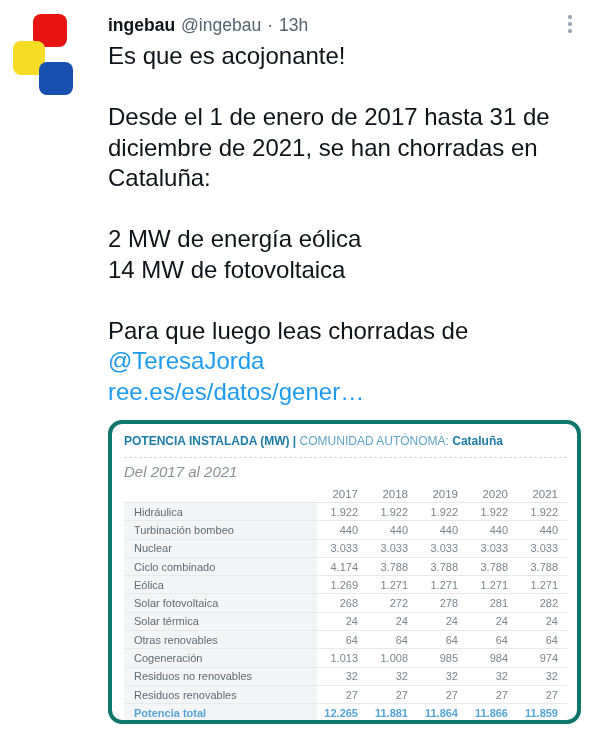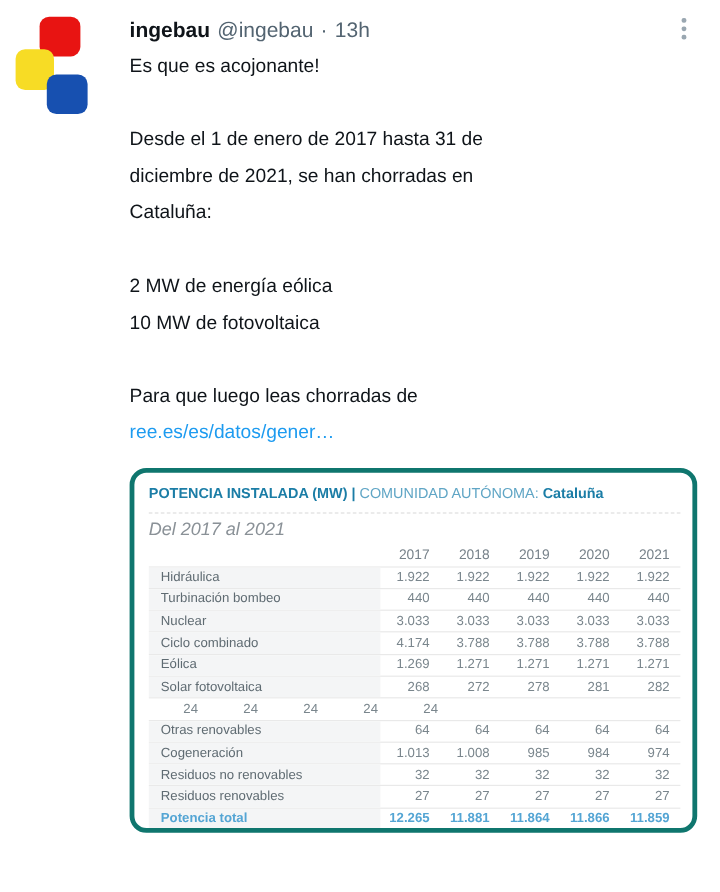--- a/index.html
+++ b/index.html
@@ -25,21 +25,21 @@
   .head-row { height: 31px; display: flex; align-items: center; font-size: 17.5px; }
   .disp-name { font-weight: 700; color: #0f1419; cursor: pointer; }
   .meta { color: #536471; margin-left: 6px; white-space: pre; }
   .more-btn { position: absolute; right: 22px; top: 12px; width: 16px; height: 24px;
               display: flex; flex-direction: column; align-items: center; justify-content: center;
               gap: 3.5px; cursor: pointer; }
   .more-btn i { width: 3.5px; height: 3.5px; border-radius: 50%; background: #9aa7b1; }
 
   
   .body-text { margin-top: 0; }
-  .bline { height: 30.5px; line-height: 30.5px; font-size: 16px; white-space: pre; color: #0f1419; }
+  .bline { height: 30.5px; line-height: 30.5px; font-size: 24px; white-space: pre; color: #0f1419; }
   .bline.link { color: #1d9bf0; cursor: pointer; }
 
   
   .card {
     margin-top: 13px;
     width: 473px;
     height: 304px;
     border: 4px solid #0f766e;
     border-radius: 14px;
     background: #fff;
@@ -93,23 +93,24 @@
     </div>
 
     <div class="body-text" id="tweet-body">
         <div class="bline">Es que es acojonante!</div>
         <div class="bline">&nbsp;</div>
         <div class="bline">Desde el 1 de enero de 2017 hasta 31 de</div>
         <div class="bline">diciembre de 2021, se han chorradas en</div>
         <div class="bline">Cataluña:</div>
         <div class="bline">&nbsp;</div>
         <div class="bline">2 MW de energía eólica</div>
-        <div class="bline">10 MW de fotovoltaica</div>
+        <div class="bline">14 MW de fotovoltaica</div>
         <div class="bline">&nbsp;</div>
         <div class="bline">Para que luego leas chorradas de</div>
+        <div class="bline link">@TeresaJorda</div>
         <div class="bline link">ree.es/es/datos/gener…</div>
       </div>
 
     <div class="card">
       <div class="card-title"><span class="ct-bold">POTENCIA INSTALADA (MW) |</span><span class="ct-light"> COMUNIDAD AUTÓNOMA: </span><span class="ct-bold">Cataluña</span></div>
       <div class="card-sub">Del 2017 al 2021</div>
 
       <div class="tbl">
         <div class="thead-row" id="thead">
           <span class="spacer"></span>
@@ -162,20 +163,21 @@
             </div>
             <div class="trow">
               <span class="rlabel">Solar fotovoltaica</span>
               <span class="vcell">268</span>
               <span class="vcell">272</span>
               <span class="vcell">278</span>
               <span class="vcell">281</span>
               <span class="vcell">282</span>
             </div>
             <div class="trow">
+              <span class="rlabel">Solar térmica</span>
               <span class="vcell">24</span>
               <span class="vcell">24</span>
               <span class="vcell">24</span>
               <span class="vcell">24</span>
               <span class="vcell">24</span>
             </div>
             <div class="trow">
               <span class="rlabel">Otras renovables</span>
               <span class="vcell">64</span>
               <span class="vcell">64</span>

